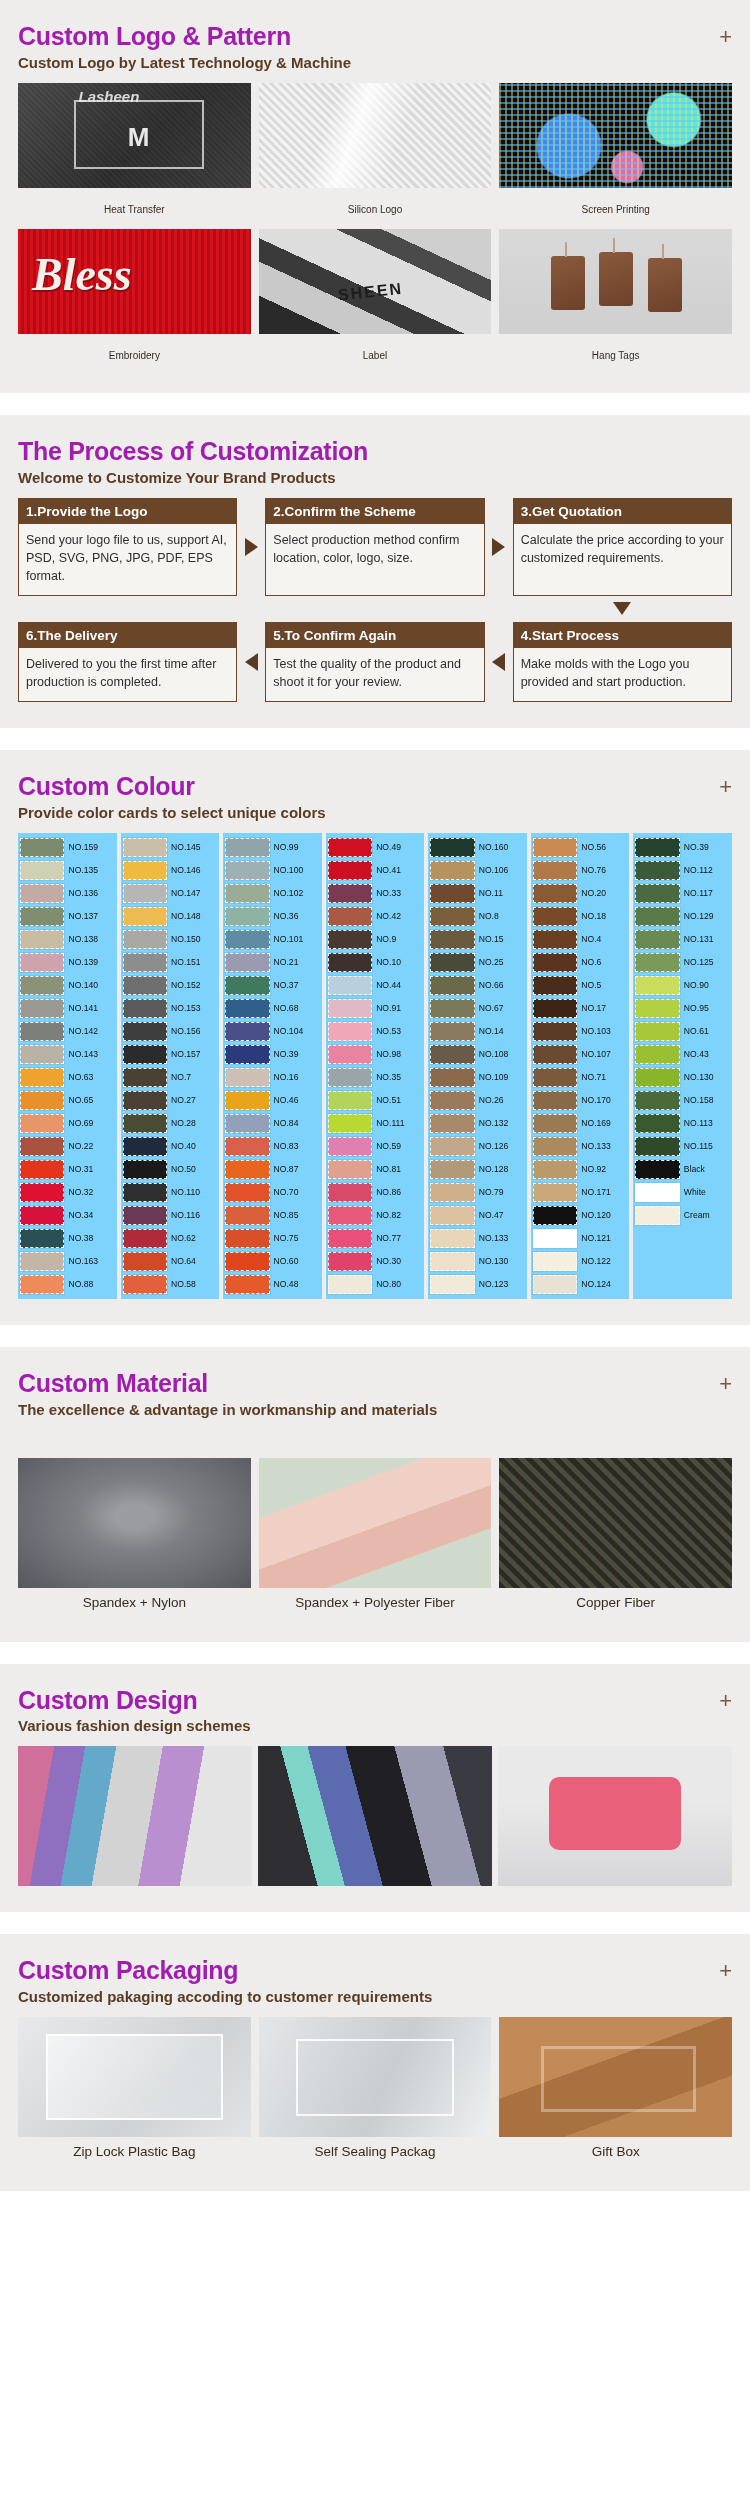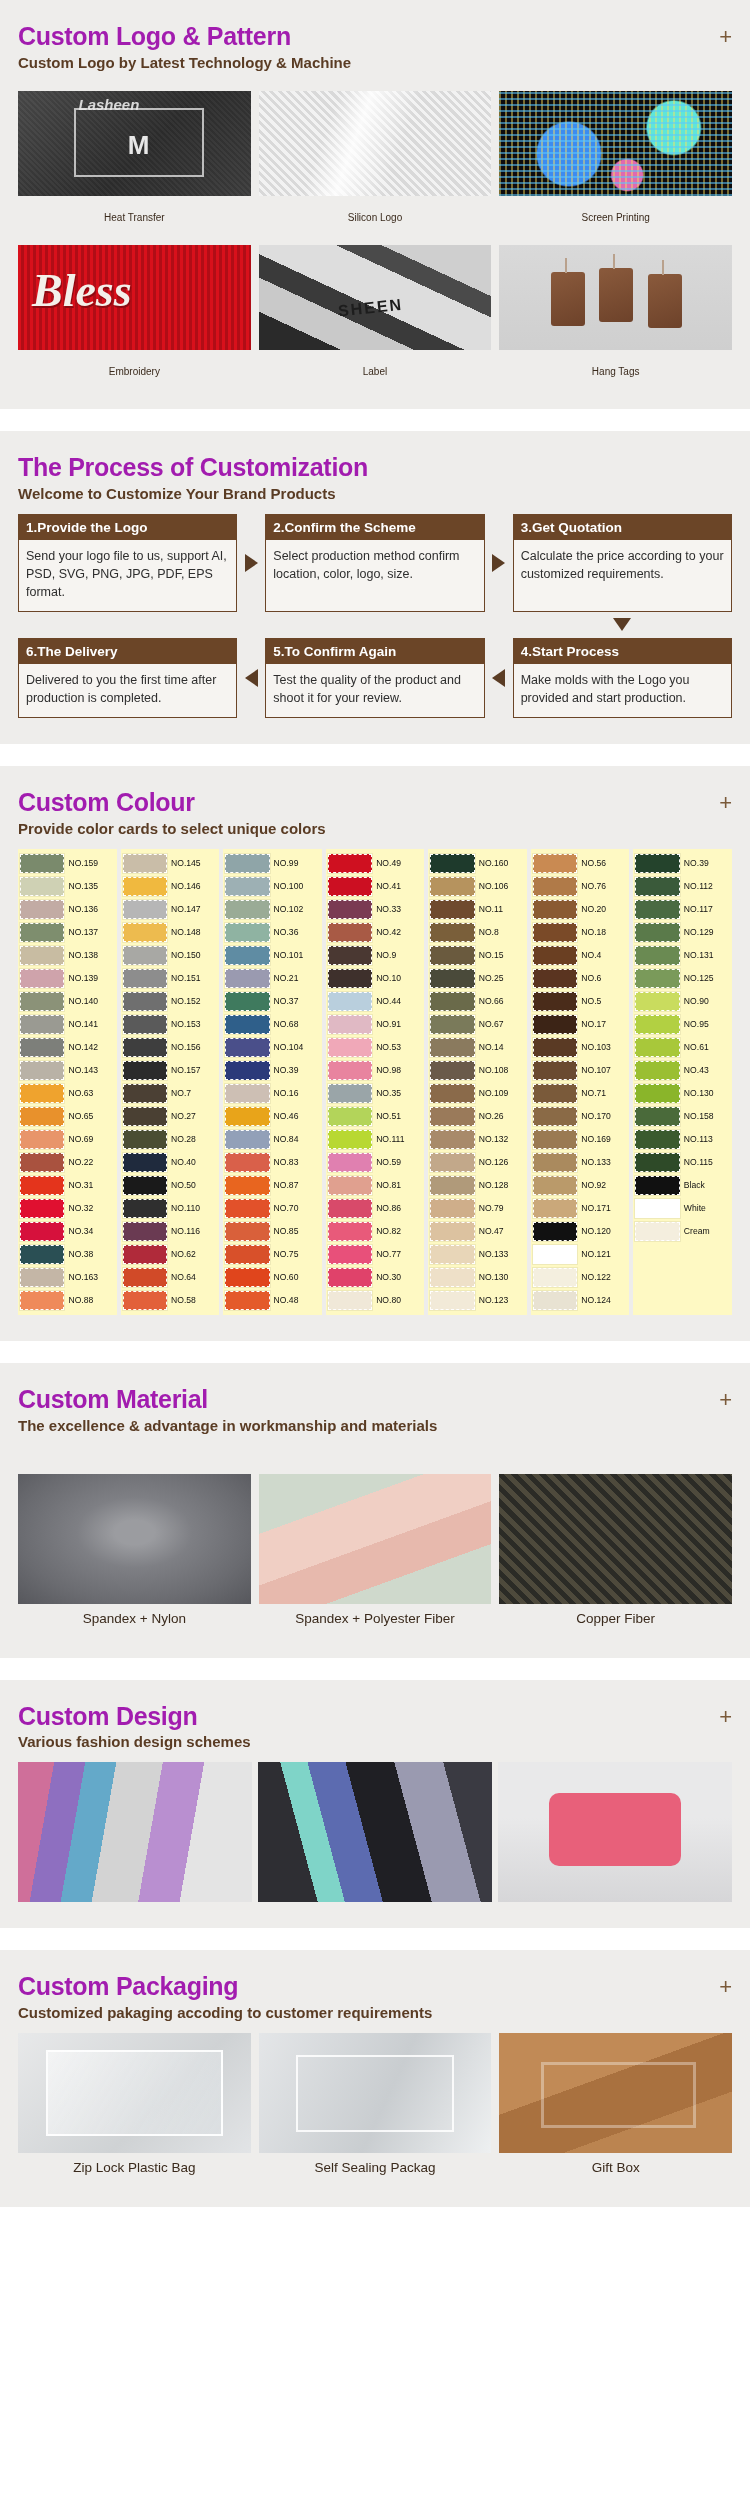--- a/index.html
+++ b/index.html
@@ -46,21 +46,21 @@
     font-weight: 300;
     cursor: pointer;
   }
 
   
   .img-grid {
     display: grid;
     grid-template-columns: repeat(3, 1fr);
     gap: 8px;
   }
-  .img-cell { background: #84cc16; margin-top: 8px; }
+  .img-cell { background: #84cc16; }
   .img-box {
     width: 100%;
     height: 105px;
     overflow: hidden;
     position: relative;
   }
   .img-cap {
     text-align: center;
     font-size: 10px;
     color: #3a2a1c;
@@ -176,21 +176,21 @@
   .down-row { display:grid; grid-template-columns: 1fr 28px 1fr 28px 1fr; height:26px; }
   .down-cell { display:flex; align-items:center; justify-content:center; }
 
   
   .colour-wrap {
     display:grid;
     grid-template-columns: repeat(7, 1fr);
     gap:4px;
     background:#eeedeb;
   }
-  .col-col { background:#fef9c3; padding:3px 2px; }
+  .col-col { background:#7dd3fc; padding:3px 2px; }
   .sw-row { display:flex; align-items:center; height:23px; }
   .sw {
     width:47%;
     height:19px;
     border:1px dashed #ffffff;
     outline:1px solid rgba(0,0,0,.06);
     flex:0 0 auto;
   }
   .sw-lbl {
     font-size:8.6px;

